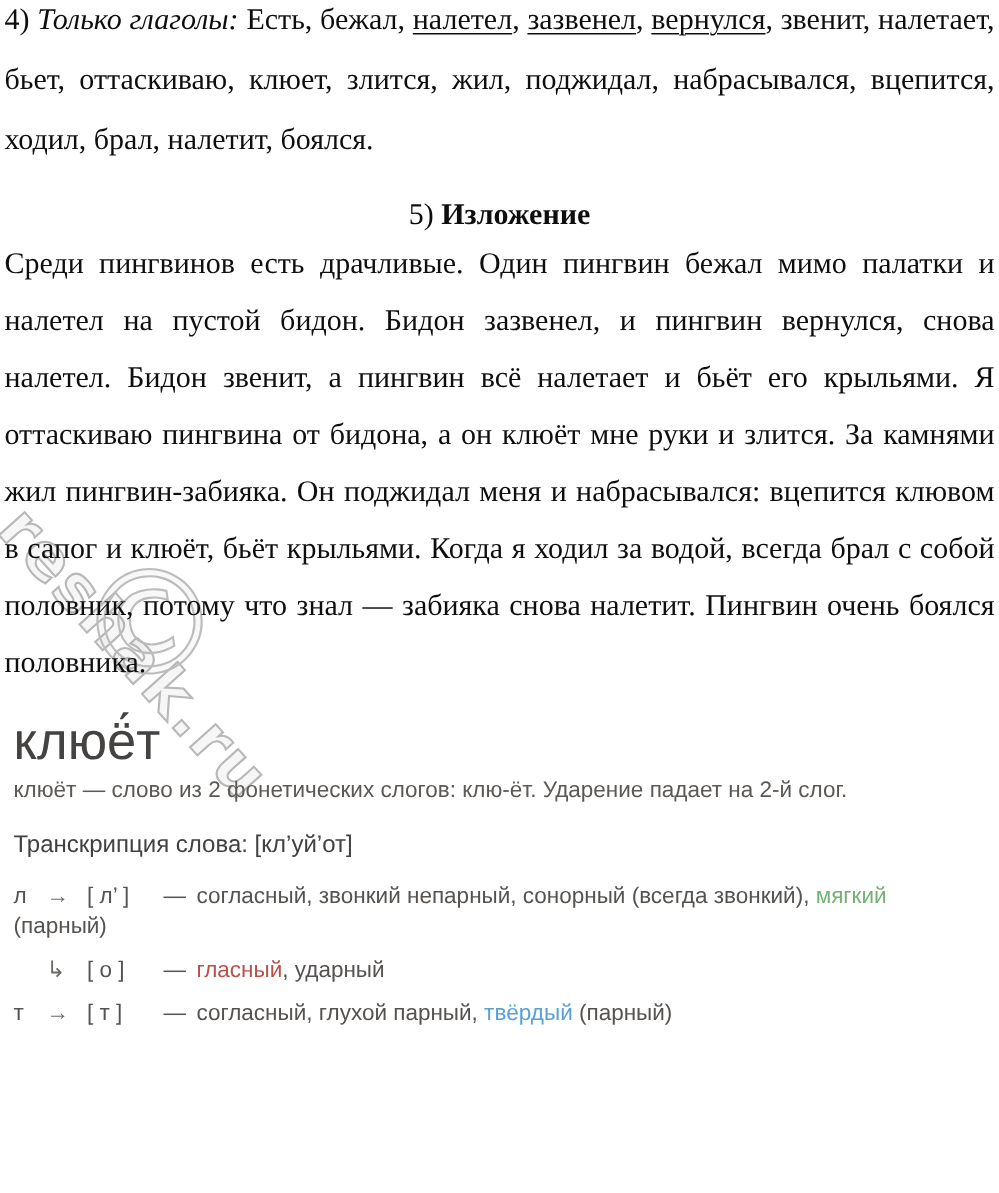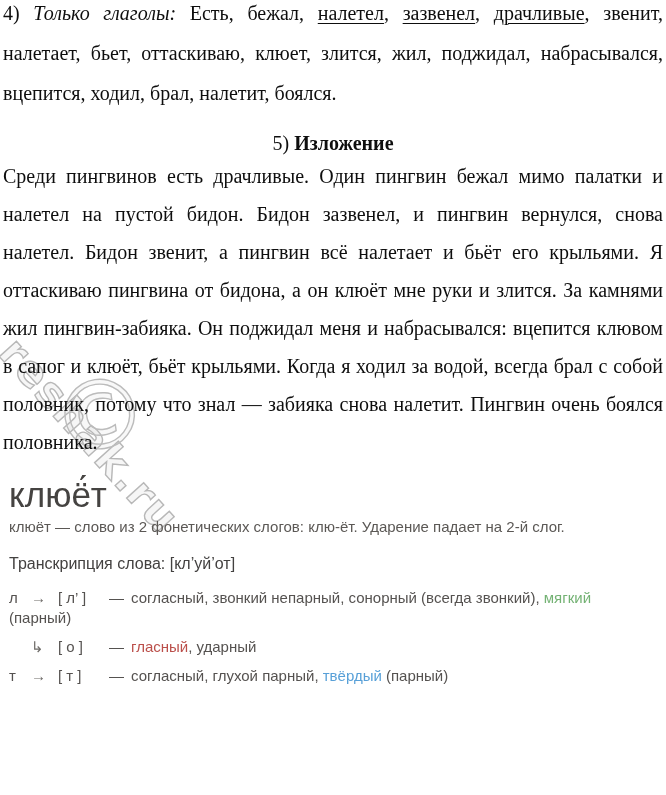--- a/index.html
+++ b/index.html
@@ -66,21 +66,21 @@
 
 <div class="page">
 
   <div class="watermark">
     <span class="wm-text">reshak.ru</span>
     <span class="wm-copy">©</span>
   </div>
 
   <div class="top-text">
 
-    <p class="serif-block task4"><span>4) </span><span class="lead">Только глаголы:</span><span> Есть, бежал, </span><u>налетел</u><span>, </span><u>зазвенел</u><span>, </span><u>драчливые</u><span>, звенит, налетает, бьет, оттаскиваю, клюет, злится, жил, поджидал, набрасывался, вцепится, ходил, брал, налетит, боялся.</span></p>
+    <p class="serif-block task4"><span>4) </span><span class="lead">Только глаголы:</span><span> Есть, бежал, </span><u>налетел</u><span>, </span><u>зазвенел</u><span>, </span><u>вернулся</u><span>, звенит, налетает, бьет, оттаскиваю, клюет, злится, жил, поджидал, набрасывался, вцепится, ходил, брал, налетит, боялся.</span></p>
 
     <p class="serif-block heading5"><span>5) </span><b>Изложение</b></p>
 
     <p class="serif-block para">Среди пингвинов есть драчливые. Один пингвин бежал мимо палатки и налетел на пустой бидон. Бидон зазвенел, и пингвин вернулся, снова налетел. Бидон звенит, а пингвин всё налетает и бьёт его крыльями. Я оттаскиваю пингвина от бидона, а он клюёт мне руки и злится. За камнями жил пингвин-забияка. Он поджидал меня и набрасывался: вцепится клювом в сапог и клюёт, бьёт крыльями. Когда я ходил за водой, всегда брал с собой половник, потому что знал — забияка снова налетит. Пингвин очень боялся половника.</p>
 
   </div>
 
   <div class="phonetic">
 
     <div class="ph-word">клюё́т</div>

